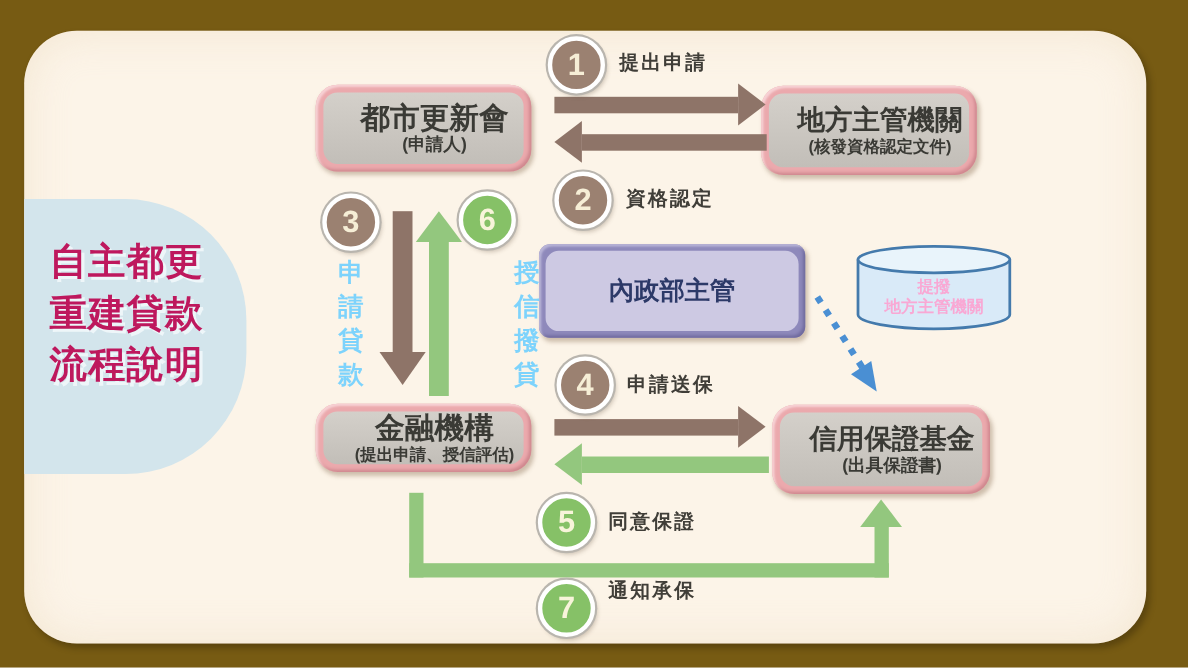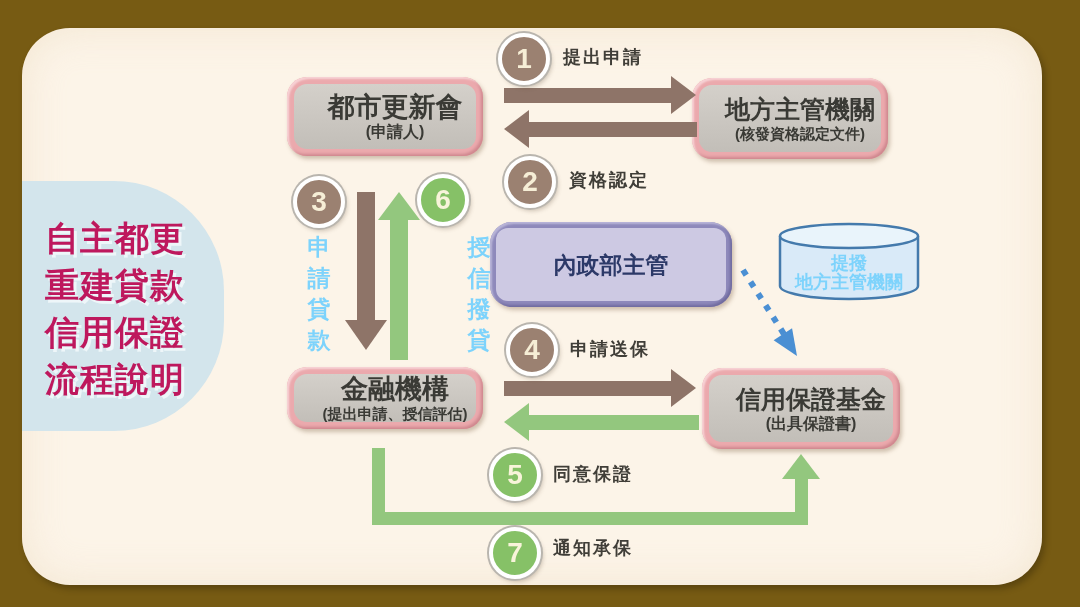--- a/index.html
+++ b/index.html
@@ -22,30 +22,30 @@
   .pbox { position:absolute; background:#EBA9AD; border-radius:20px; padding:7px;
           box-shadow: inset 2px 2px 2px #f7d2d5, inset -2px -2px 3px #cf878e, 2px 3px 4px rgba(120,90,60,.35); }
   .pbox .inner { width:100%; height:100%; background:linear-gradient(#d4d0ca,#c2beb8);
                  border-radius:13px; display:flex; flex-direction:column;
                  align-items:center; justify-content:center;padding-left:20px; }
   .pbox .bt { font-size:27px; font-weight:bold; color:#3A3A35; line-height:30px; }
   .pbox .bs { font-size:16px; font-weight:bold; color:#3A3A35; line-height:19px; }
 
   
   .cbox { position:absolute; left:490px; top:222px; width:242px; height:85px;
-          background:#8E89BB; border-radius:22px; padding:6px;
-          box-shadow: inset 2px 2px 2px #b9b5d8, inset -2px -2px 3px #6f6a9e, 2px 3px 4px rgba(120,90,60,.35); }
+          background:#8E89BB; border-radius:10px; padding:6px;
+          box-shadow: inset 2px 2px 2px #b9b5d8, inset -2px -2px 3px #6f6a9e, 2px 3px 4px rgba(120,90,60,.35); font-family: Liberation Serif, serif; }
   .cbox .inner { width:100%; height:100%; background:#CDC9E3; border-radius:12px;
                  display:flex; flex-direction:column; align-items:center; justify-content:center; }
   .cbox .ct { font-size:23px; font-weight:bold; color:#2C3968; line-height:28px; }
 
   
   .cyl { position:absolute; left:777px; top:221px; width:144px; height:82px; }
   .cyl .txt { position:absolute; left:0; width:144px; text-align:center;
-              font-size:18px; font-weight:bold; color:#7dd3fc; }
+              font-size:15px; font-weight:bold; color:#f9a8d4; }
 
   
   .stepc { position:absolute; width:52px; height:52px; border-radius:50%;
            border:4px solid #fff; box-shadow:0 0 0 2px #B9B5AE, 2px 3px 4px rgba(100,80,60,.3);
            display:flex; align-items:center; justify-content:center;
            font-size:28px; font-weight:bold; }
   .stepc.br { background:#9B8171; color:#F6EED6; }
   .stepc.gr { background:#86C167; color:#F8F4DA; }
 
   .slabel { position:absolute; font-size:18px; font-weight:bold; color:#403E38; letter-spacing:2px; }
@@ -82,21 +82,20 @@
 </head>
 <body>
 
 <div class="stage">
   <div class="panel"></div>
 
   <div class="blob">
     <div class="ttl">
       <div>自主都更</div>
       <div>重建貸款</div>
-      <div>信用保證</div>
       <div>流程說明</div>
     </div>
   </div>
 
   <div class="pbox" style="left:287px; top:77px; width:196px; height:79px;">
     <div class="inner">
       <div class="bt">都市更新會</div>
       <div class="bs">(申請人)</div>
     </div>
   </div>
@@ -187,14 +186,14 @@
   <div class="slabel" style="left:570px; top:337px;">申請送保</div>
 
   <div class="stepc gr" style="left:489px; top:449px;">
     <span>5</span>
   </div>
   <div class="slabel" style="left:553px; top:462px;">同意保證</div>
 
   <div class="stepc gr" style="left:489px; top:527px;">
     <span>7</span>
   </div>
-  <div class="slabel" style="left:553px; top:536px;">通知承保</div>
+  <div class="slabel" style="left:553px; top:525px;">通知承保</div>
 </div>
 
 </body></html>

